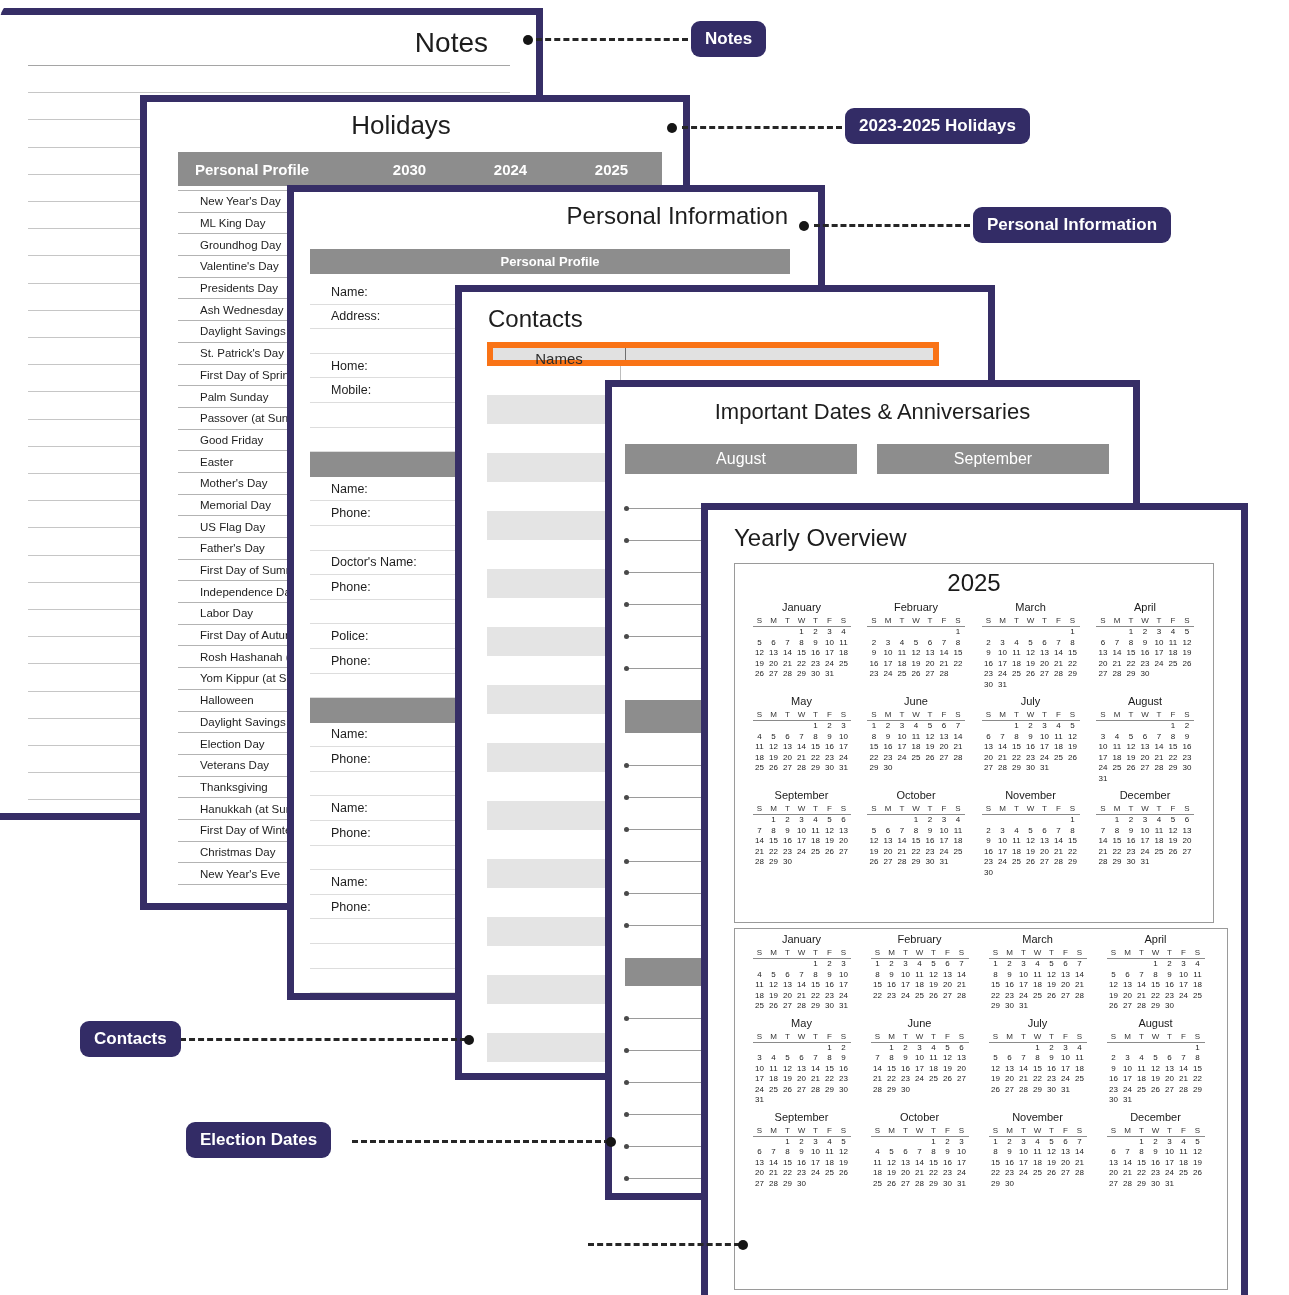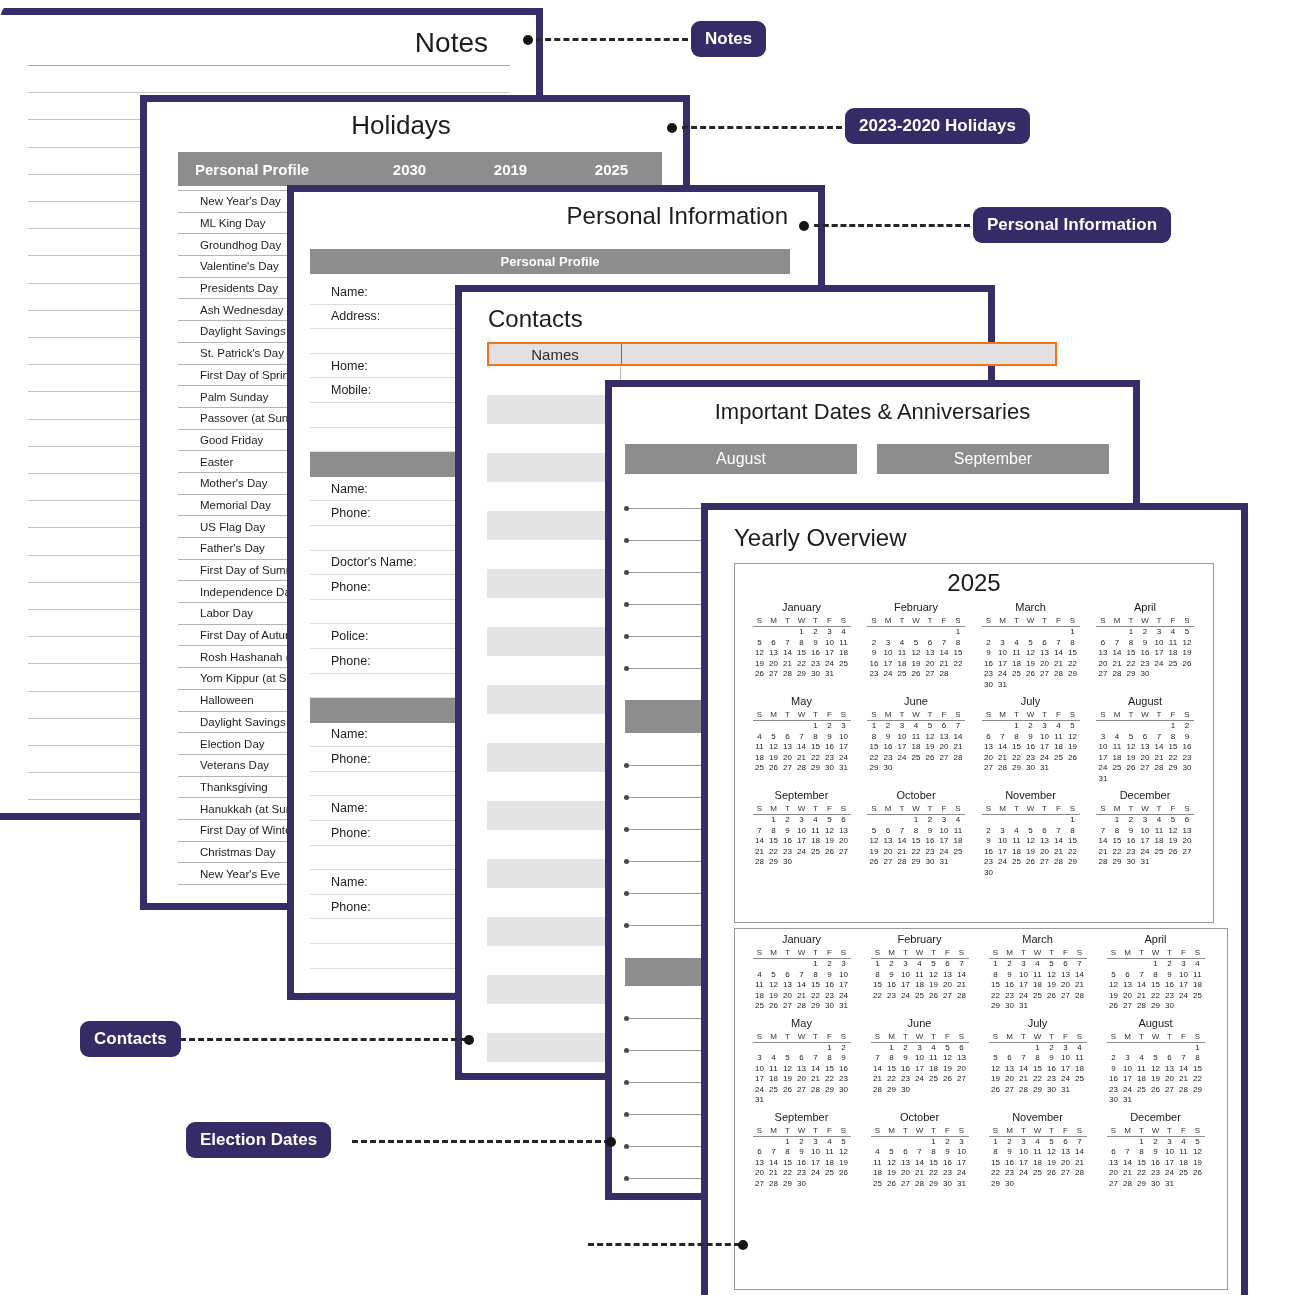--- a/index.html
+++ b/index.html
@@ -30,22 +30,22 @@
   .pp-bar{position:absolute;left:16px;top:57px;width:480px;height:25px;background:#8d8d8d;color:#fff;
           font-weight:bold;font-size:13px;display:flex;align-items:center;justify-content:center;}
   #personal-rows{position:absolute;left:16px;top:88px;width:480px;}
   .p-row{height:24.6px;border-bottom:1px solid #ddd;font-size:12.5px;display:flex;
          align-items:center;padding-left:21px;box-sizing:border-box;color:#1e1e1e;}
   .p-section{height:24.6px;background:#8d8d8d;}
 
   
   #page-contacts{left:455px;top:285px;width:540px;height:795px;z-index:4;}
   #page-contacts h2{margin:0;padding:13px 0 0 26px;font-size:24px;font-weight:400;color:#1d1d1d;}
-  .ct-head{position:absolute;left:25px;top:50px;width:570px;height:24px;background:#e1e1e1;
-           border:2px solid #f97316;box-sizing:border-box;display:flex;font-size:15px;color:#2c2c2c;}
+  .ct-head{position:absolute;left:25px;top:50px;width:452px;height:24px;background:#e1e1e1;
+           border:6px solid #f97316;box-sizing:border-box;display:flex;font-size:15px;color:#2c2c2c;}
   .ct-head .ct-c1{flex:0 0 133px;text-align:center;line-height:22px;border-right:1px solid #6f6f6f;box-sizing:border-box;}
   .ct-head .ct-c2{flex:1;text-align:center;line-height:22px;}
   #contacts-rows{position:absolute;left:25px;top:74px;width:481px;}
   .c-row{height:29px;position:relative;}
   .c-row.alt{background:#e4e4e4;}
   .c-row::after{content:"";position:absolute;left:133px;top:0;bottom:0;width:1px;background:#bdbdbd;}
 
   
   #page-idates{left:605px;top:380px;width:535px;height:820px;z-index:5;}
   #page-idates h2{margin:0;padding:12px 0 0 0;text-align:center;font-size:22px;font-weight:400;color:#1d1d1d;}
@@ -112,21 +112,21 @@
         <div class="note-line" style="top: 757.2px;"></div>
         <div class="note-line" style="top: 784.4px;"></div>
       </div>
   </section>
 
   <section class="page" id="page-holidays">
     <h2>Holidays</h2>
     <div class="hol-bar">
       <span class="hb-label">Personal Profile</span>
       <span class="hb-year">2030</span>
-      <span class="hb-year">2019</span>
+      <span class="hb-year">2024</span>
       <span class="hb-year">2025</span>
     </div>
     <div id="holiday-list">
         <div class="hol-row">New Year's Day</div>
         <div class="hol-row">ML King Day</div>
         <div class="hol-row">Groundhog Day</div>
         <div class="hol-row">Valentine's Day</div>
         <div class="hol-row">Presidents Day</div>
         <div class="hol-row">Ash Wednesday</div>
         <div class="hol-row">Daylight Savings</div>
@@ -1770,21 +1770,21 @@
         </div>
       </div>
   </section>
 
   <div class="connector" style="left:536px;top:38px;width:152px;"></div>
   <div class="cdot" style="left:523px;top:35px;"></div>
   <div class="badge" style="left:691px;top:21px;">Notes</div>
 
   <div class="connector" style="left:682px;top:126px;width:160px;"></div>
   <div class="cdot" style="left:667px;top:123px;"></div>
-  <div class="badge" style="left:845px;top:108px;">2023-2020 Holidays</div>
+  <div class="badge" style="left:845px;top:108px;">2023-2025 Holidays</div>
 
   <div class="connector" style="left:814px;top:224px;width:156px;"></div>
   <div class="cdot" style="left:799px;top:221px;"></div>
   <div class="badge" style="left:973px;top:207px;">Personal Information</div>
 
   <div class="connector" style="left:180px;top:1038px;width:286px;"></div>
   <div class="cdot" style="left:464px;top:1035px;"></div>
   <div class="badge" style="left:80px;top:1021px;">Contacts</div>
 
   <div class="connector" style="left:352px;top:1140px;width:258px;"></div>

